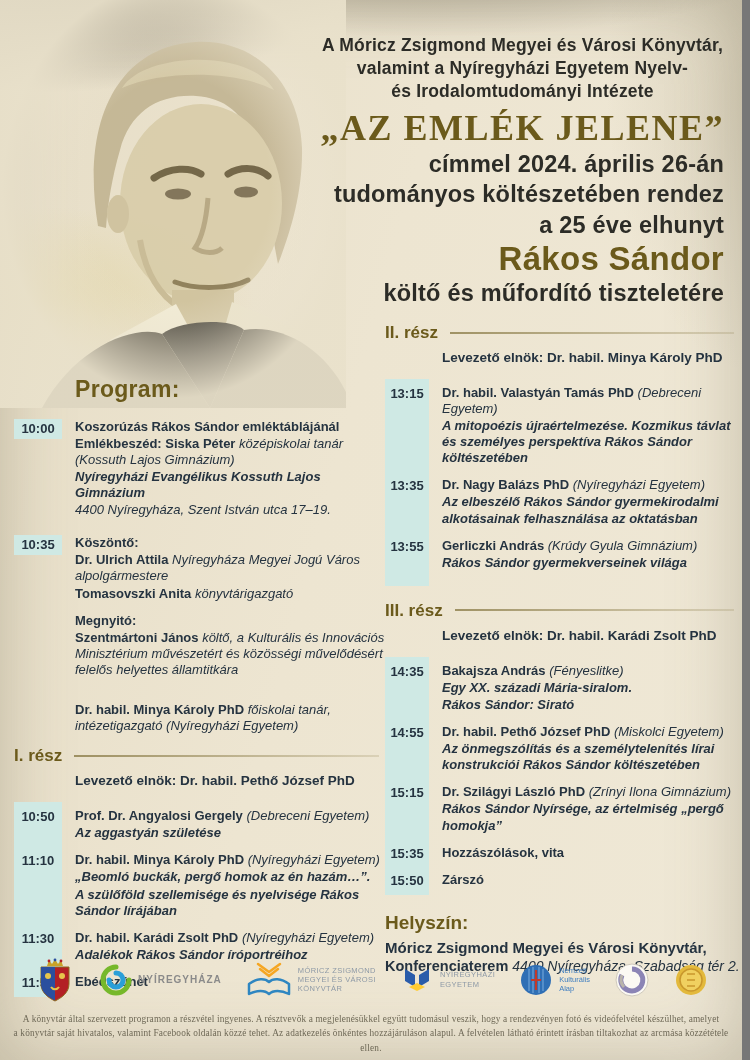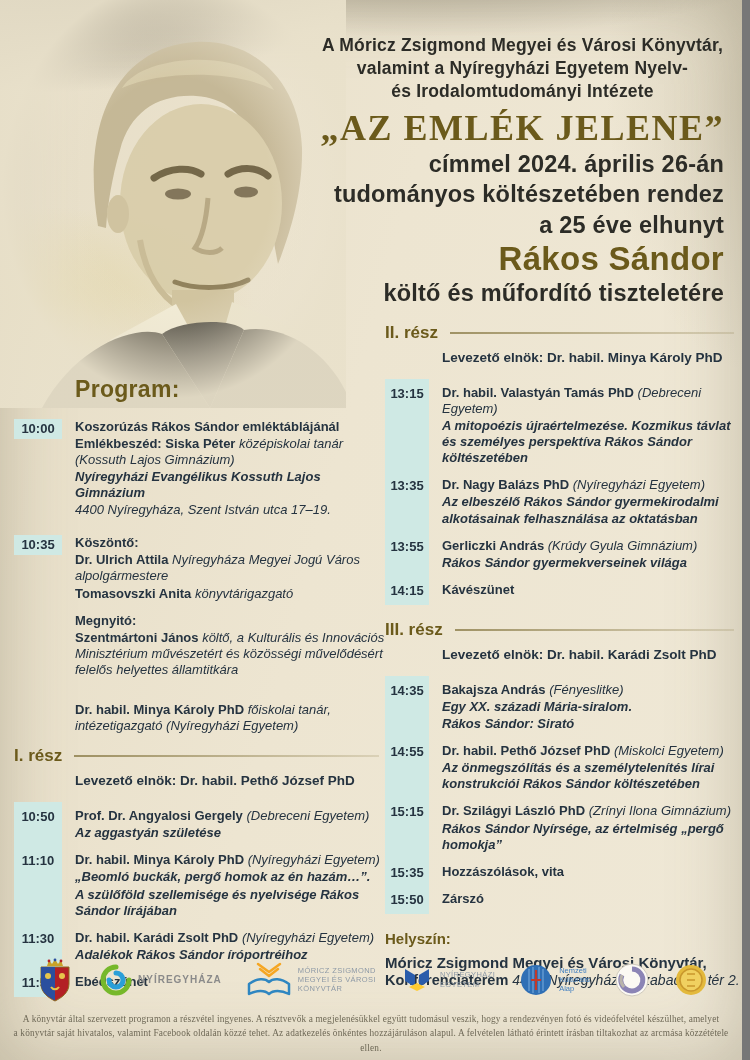--- a/index.html
+++ b/index.html
@@ -47,21 +47,21 @@
   .entry > div{margin-bottom:1px;}
   .gap6{height:6px;}
   .band{position:relative;padding:6px 0 4px 0;}
   .band::before{content:"";position:absolute;left:0;top:0;bottom:0;width:48px;background:#cfe9e4;}
   .col-right .band::before{width:44px;}
   .band .prow{position:relative;}
   .b{font-weight:bold;}
   .i{font-style:italic;}
   .bi{font-weight:bold;font-style:italic;}
   .venue{margin-top:16px;}
-  .venue-label{color:#6b5a1b;font-weight:bold;font-size:15px;margin-bottom:5px;}
+  .venue-label{color:#6b5a1b;font-weight:bold;font-size:19px;margin-bottom:5px;}
   .venue-l1{font-weight:bold;font-size:15px;}
   .venue-l2 .b{font-size:14.5px;}
   .venue-l2 .i{font-size:14px;}
   
   .footer{position:absolute;left:0;right:0;bottom:5px;}
   .logos{display:flex;align-items:center;justify-content:center;gap:24px;margin-bottom:9px;}
   .logo{display:flex;align-items:center;gap:6px;}
   .logo-text{color:#8a8a8a;font-weight:bold;font-size:10px;letter-spacing:1px;}
   .logo-text-sm{color:#8d99a6;font-size:7.5px;line-height:1.25;letter-spacing:.4px;}
   .logo-text-nka{color:#3f7ec0;font-size:7.5px;line-height:1.2;}
@@ -225,28 +225,20 @@
       </div>
       <div class="prow">
         <div class="tcol">
             <span class="time">13:55</span>
           </div>
         <div class="entry">
           <div><span class="b">Gerliczki András </span><span class="i">(Krúdy Gyula Gimnázium)</span></div>
           <div class="bi">Rákos Sándor gyermekverseinek világa</div>
         </div>
       </div>
-      <div class="prow" style="margin-bottom:2px">
-        <div class="tcol">
-            <span class="time">14:15</span>
-          </div>
-        <div class="entry">
-          <div class="b">Kávészünet</div>
-        </div>
-      </div>
     </div>
 
     <div style="height:14px"></div>
 
     <div class="sect">
       <span>III. rész</span>
         <span class="rule"></span>
     </div>
     <div class="chair">Levezető elnök: Dr. habil. Karádi Zsolt PhD</div>
 

